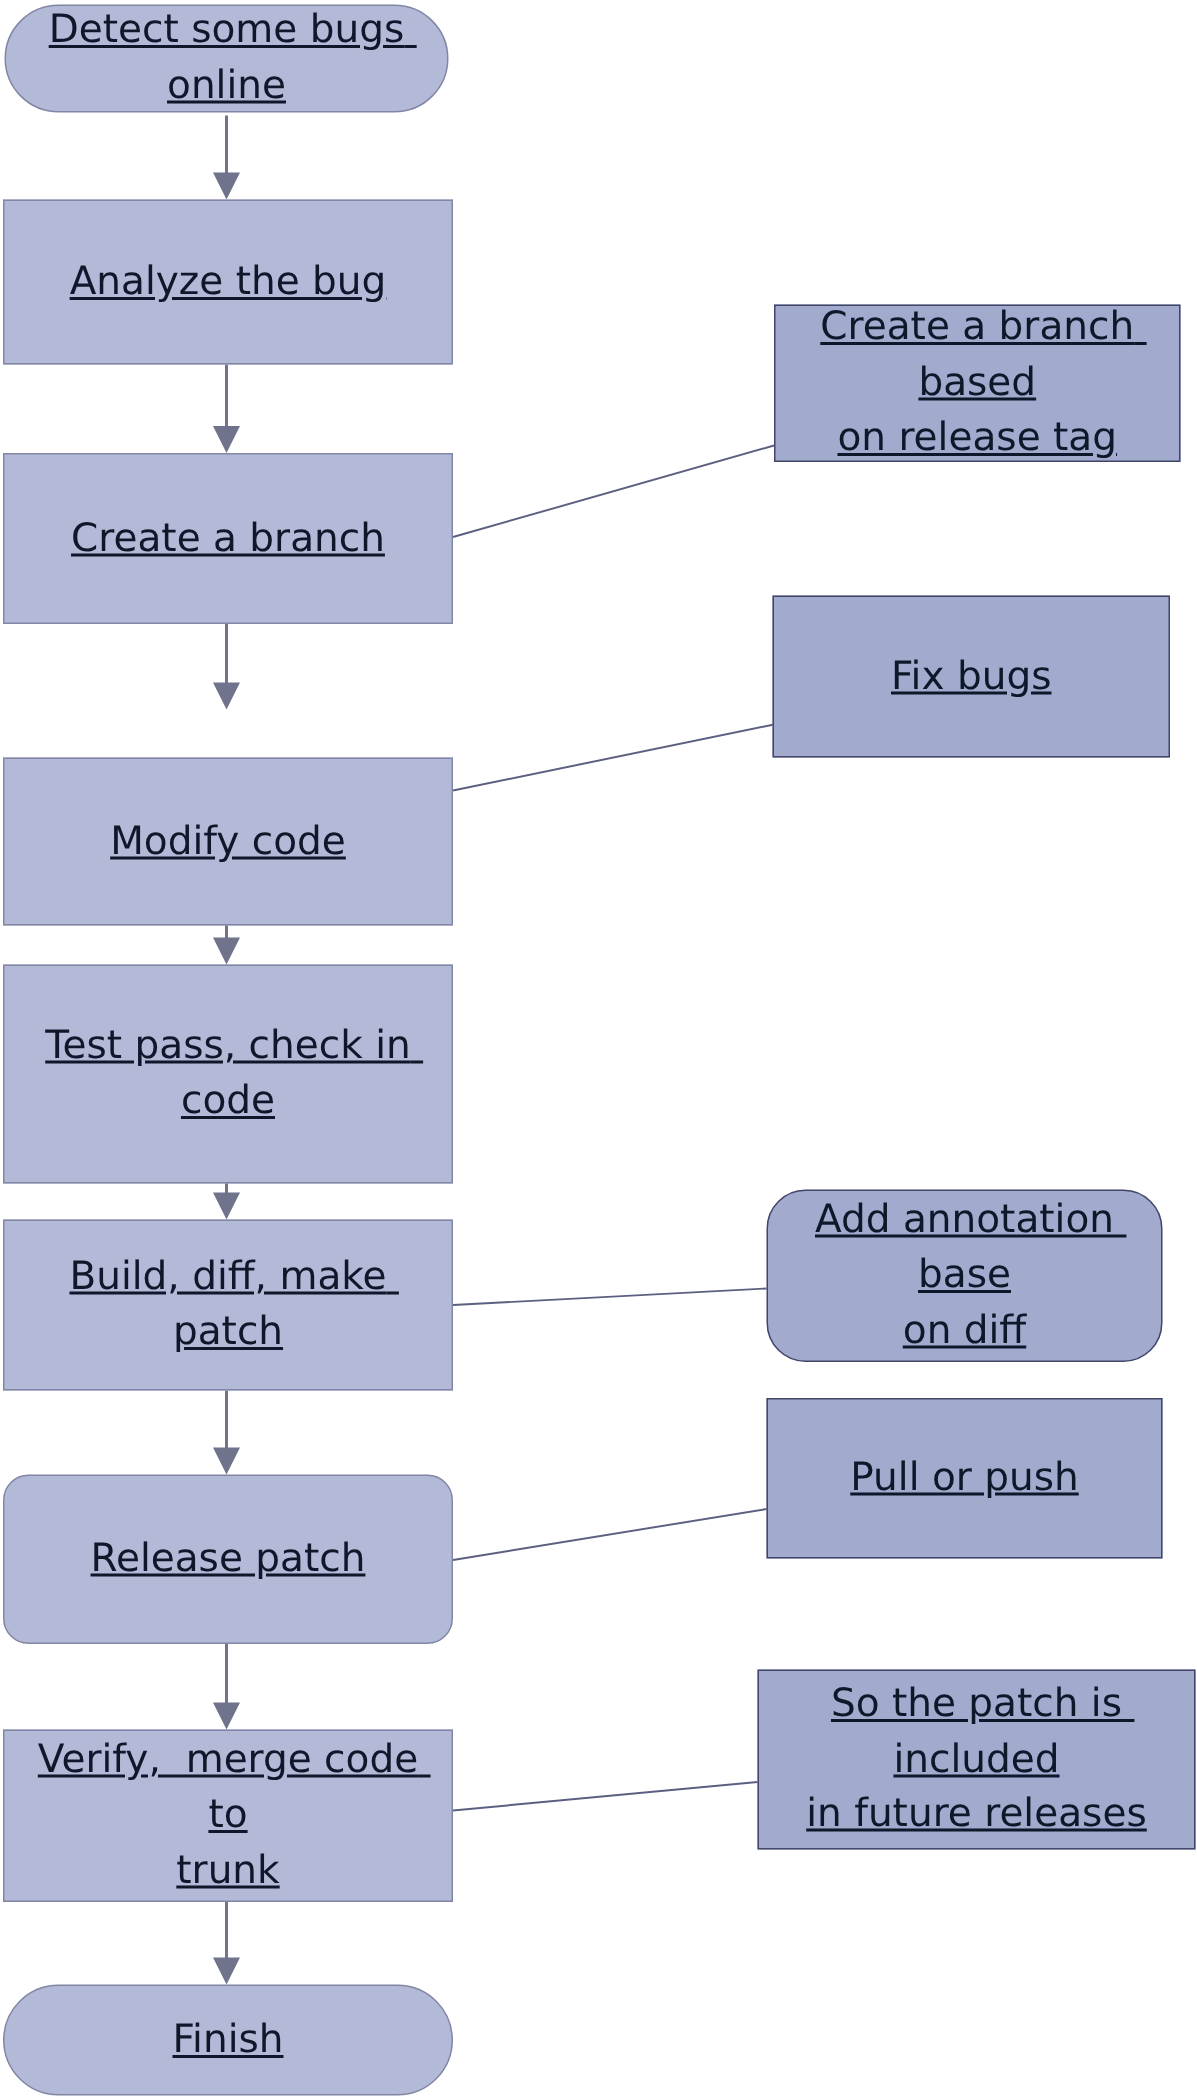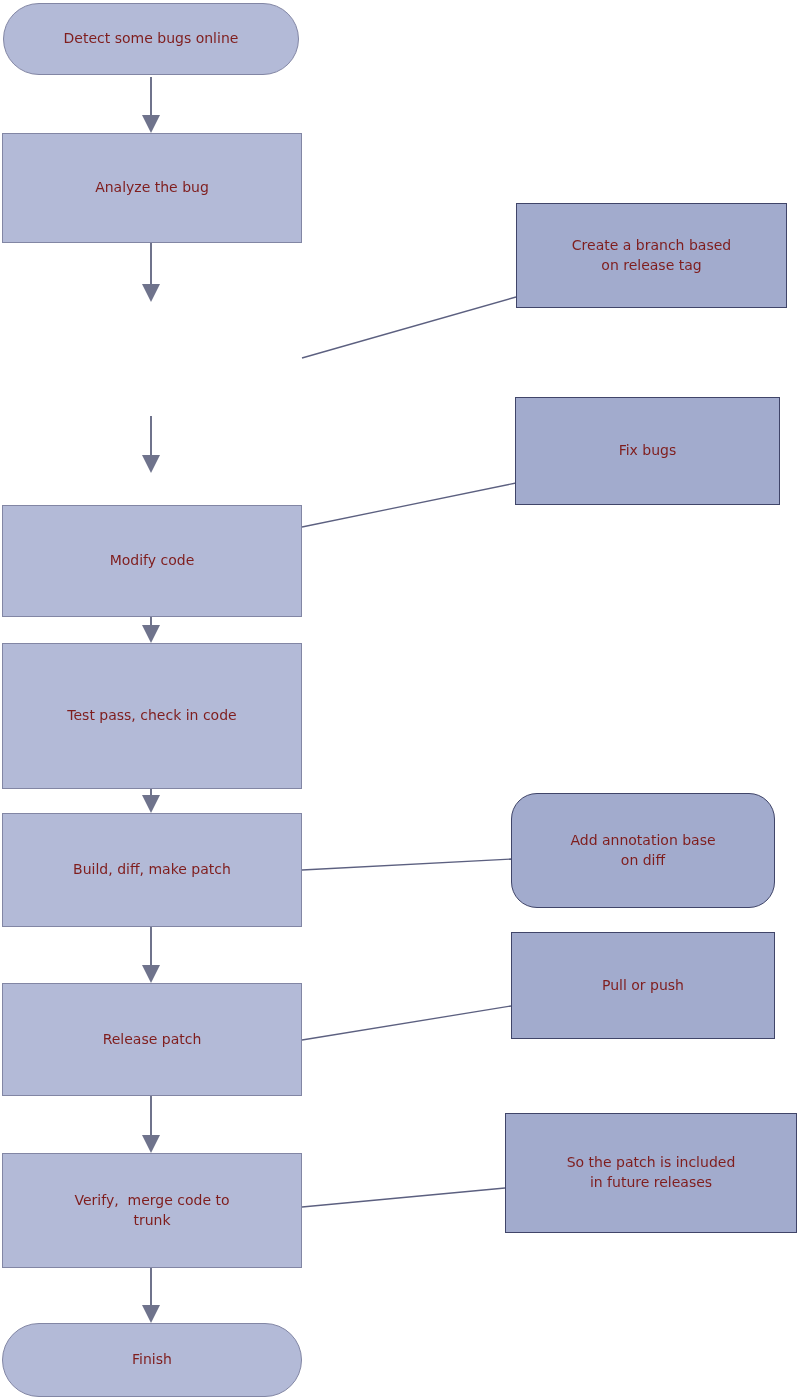--- a/index.html
+++ b/index.html
@@ -12,23 +12,24 @@
   }
   .overlay{
     position:absolute;left:0;top:0;width:798px;height:1400px;
     pointer-events:none;
   }
   .node{
     position:absolute;
     box-sizing:border-box;
     display:flex;align-items:center;justify-content:center;
     text-align:center;
-    color:#7f1d1d;
-    font-size:14px;
+    color:#0f172a;
+    font-size:26px;
     line-height:1.42;
+    text-decoration:underline;
   }
   .main{
     background:#b3bad7;
     border:1.5px solid #8286a4;
   }
   .side{
     background:#a2abcd;
     border:1.5px solid #404569;
   }
   .stadium{
@@ -87,34 +88,37 @@
   </svg>
 
   <div class="node main stadium" style="left:3px;top:3px;width:296px;height:72px;">
     <span class="lbl">Detect some bugs online</span>
   </div>
 
   <div class="node main" style="left:2px;top:133px;width:300px;height:110px;">
     <span class="lbl">Analyze the bug</span>
   </div>
 
+  <div class="node main" style="left:2px;top:302px;width:300px;height:114px;">
+    <span class="lbl">Create a branch</span>
+  </div>
 
   <div class="node main" style="left:2px;top:473px;width:300px;height:112px;margin-top:32px;">
     <span class="lbl">Modify code</span>
   </div>
 
   <div class="node main" style="left:2px;top:643px;width:300px;height:146px;">
     <span class="lbl">Test pass, check in code</span>
   </div>
 
   <div class="node main" style="left:2px;top:813px;width:300px;height:114px;text-align:center;">
     <span class="lbl">Build, diff, make patch</span>
   </div>
 
-  <div class="node main" style="left:2px;top:983px;width:300px;height:113px;">
+  <div class="node main" style="left:2px;top:983px;width:300px;height:113px;border-radius:17px;">
     <span class="lbl">Release patch</span>
   </div>
 
   <div class="node main" style="left:2px;top:1153px;width:300px;height:115px;justify-content:center;">
     <span class="lbl">Verify,  merge code to
 trunk</span>
   </div>
 
   <div class="node main stadium" style="left:2px;top:1323px;width:300px;height:74px;">
     <span class="lbl">Finish</span>

